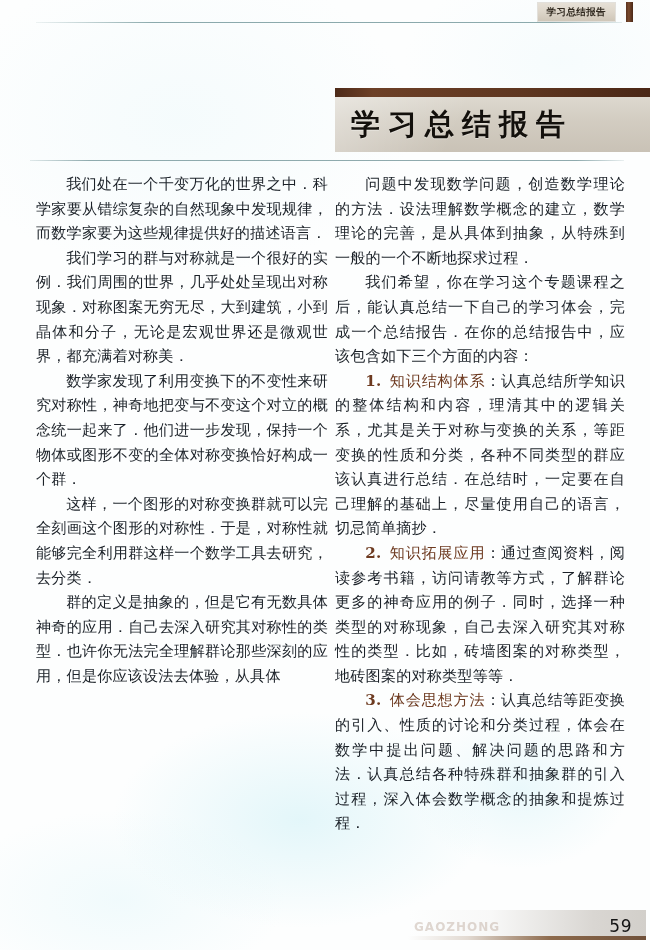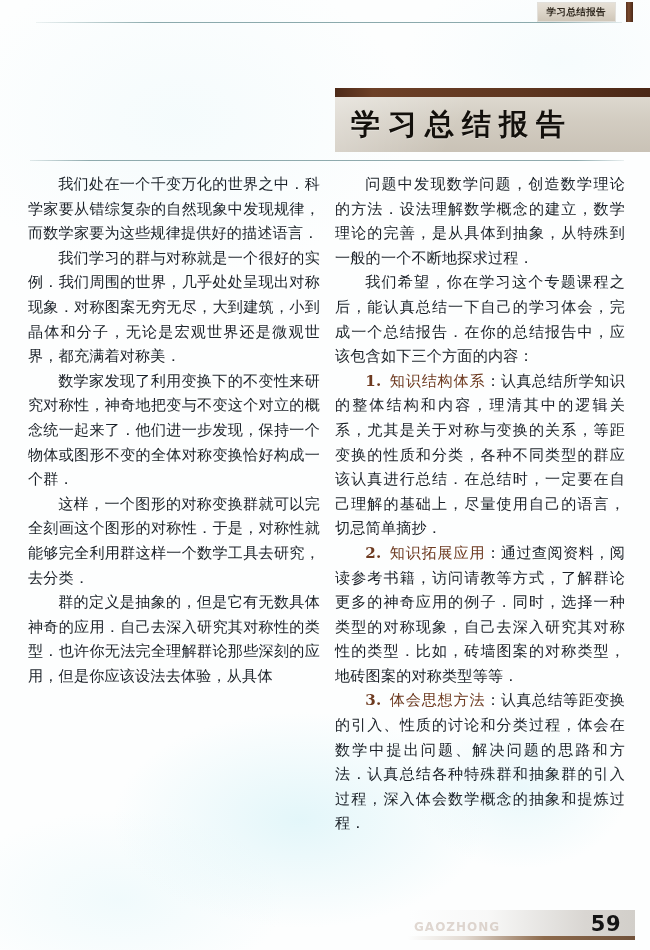--- a/index.html
+++ b/index.html
@@ -115,21 +115,21 @@
     position: absolute;
     top: 172px;
     width: 292px;
     font-family: "Liberation Serif", "DejaVu Serif", serif;
     font-size: 15.1px;
     line-height: 24.6px;
     color: #1b2128;
     text-align: justify;
     text-justify: inter-character;
   }
-  .col-left  { left: 28px; }
+  .col-left  { left: 36px; }
   .col-right { left: 335px; width: 290px; }
 
   .col p {
     margin: 0;
     text-indent: 2em;
     letter-spacing: 0.2px;
   }
 
   .hd {
     font-weight: normal;
@@ -139,21 +139,21 @@
   .hd-num {
     font-family: "DejaVu Serif", "Liberation Serif", serif;
     font-weight: bold;
     color: #6d3a20;
   }
 
   
   .footer {
     position: absolute;
     left: 408px;
-    right: 15px;
+    right: 4px;
     bottom: 14px;
     height: 26px;
     margin-top: 30px;
   }
   .footer-band {
     position: absolute;
     inset: 0;
     background: linear-gradient(to right, rgba(255,255,255,0) 0%, rgba(244,243,242,0.55) 35%, rgba(226,224,221,0.9) 62%, #d9d6d2 78%, #d2cfca 100%);
   }
   .footer-underline {
@@ -173,22 +173,22 @@
     font-weight: bold;
     letter-spacing: 1px;
     color: rgba(176,152,136,0.38);
     white-space: nowrap;
   }
   .footer-pageno {
     position: absolute;
     right: 14px;
     bottom: 0px;
     font-family: "DejaVu Sans", "Liberation Sans", sans-serif;
-    font-size: 21px;
-    font-weight: bold;
+    font-size: 17px;
+    font-weight: normal;
     color: #141414;
     letter-spacing: 0.5px;
   }
 </style>
 </head>
 <body>
 
 <div class="page">
 
   <div class="runhead">

